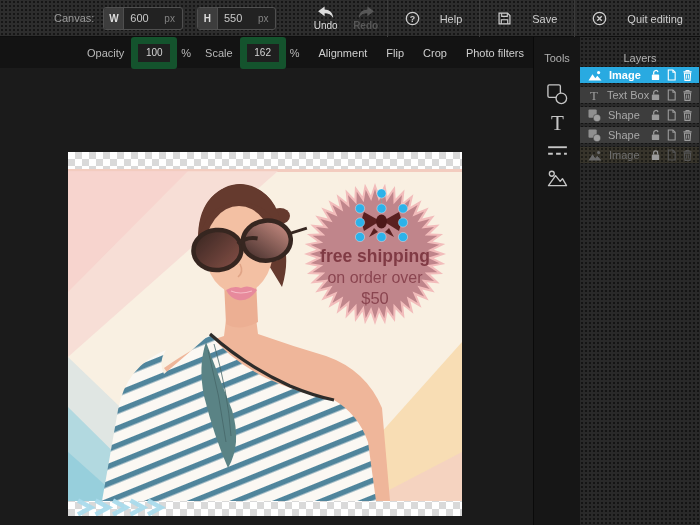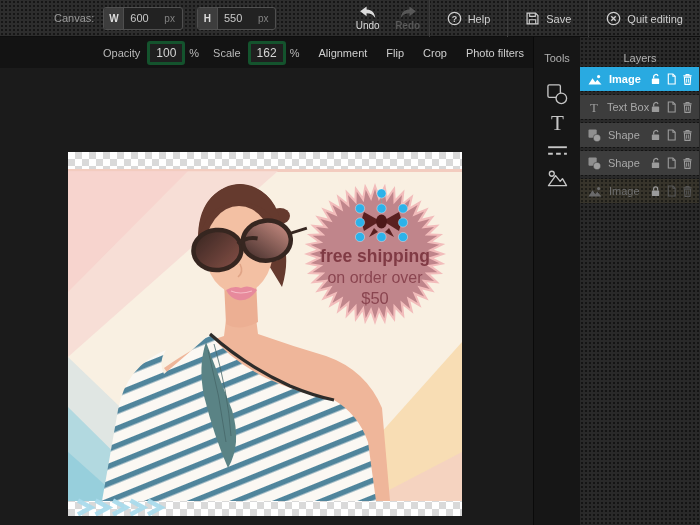--- a/index.html
+++ b/index.html
@@ -16,41 +16,41 @@
   .dim-key{width:19px;background:#3d3d3d;color:#dedede;font-size:10px;font-weight:bold;
            display:flex;align-items:center;justify-content:center;border-right:1px solid #4f4f4f;}
   .dim-input{width:32px;background:transparent;border:none;outline:none;color:#c9c9c9;font-size:11px;padding:0 0 0 6px;font-family:"Liberation Sans",sans-serif;}
   .dim-unit{color:#828282;font-size:10px;display:flex;align-items:center;padding:0 7px 0 2px;}
   .tb-right{position:absolute;right:0;top:0;height:37px;display:flex;align-items:center;}
   .ur-btn{display:flex;flex-direction:column;align-items:center;justify-content:center;width:32px;cursor:pointer;}
   .ur-btn .lbl{font-size:10px;margin-top:1px;}
   .undo{color:#dcdcdc;margin-right:8px;}
   .redo{color:#575757;margin-right:5px;font-weight:bold;}
   .tb-sep{width:1px;height:37px;background:#3a3a3a;}
-  .tb-btn{display:flex;align-items:center;gap:6px;color:#cfcfcf;font-size:11px;padding:0 17px;height:100%;cursor:pointer;}
+  .tb-btn{display:flex;align-items:center;gap:20px;color:#cfcfcf;font-size:11px;padding:0 17px;height:100%;cursor:pointer;}
   .tb-btn svg{display:block;}
   
   .propbar{position:absolute;left:0;top:37px;width:533px;height:31px;background:#131313;
            display:flex;align-items:center;justify-content:flex-end;box-sizing:border-box;padding-right:9px;}
   .pb-label{font-size:11px;color:#b9b9b9;}
-  .pb-input{width:32px;height:18px;background:#1f1f1f;border:3px solid #14532d;border-radius:3px;
-            color:#d6d6d6;font-size:12px;text-align:center;margin-left:7px;outline:none;font-family:"Liberation Sans",sans-serif;padding:0;}
+  .pb-input{width:32px;height:18px;background:#1f1f1f;border:7px solid #14532d;border-radius:3px;
+            color:#d6d6d6;font-size:10px;text-align:center;margin-left:7px;outline:none;font-family:"Liberation Sans",sans-serif;padding:0;}
   .pb-unit{font-size:11px;color:#b9b9b9;margin-left:4px;}
   .pb-gap{margin-left:14px;}
   .pb-btn{font-size:11px;color:#cfcfcf;margin-left:19px;cursor:pointer;}
   
   .tools-col{position:absolute;left:533px;top:37px;width:47px;height:488px;background:#161616;border-left:1px solid #0a0a0a;box-sizing:border-box;}
   .tools-header{font-size:11px;color:#b0b0b0;text-align:center;padding-top:15px;}
   .tool-list{margin-top:16px;display:flex;flex-direction:column;align-items:center;}
   .tool-btn{width:46px;height:28px;display:flex;align-items:center;justify-content:center;color:#c6c6c6;cursor:pointer;}
   
   .layers-panel{position:absolute;left:580px;top:37px;width:120px;height:488px;
                 background-color:#292929;background-image:radial-gradient(rgba(0,0,0,.5) 1px,transparent 1.3px);background-size:4px 4px;}
   .layers-header{font-size:11px;color:#b0b0b0;text-align:center;padding-top:15px;height:30px;box-sizing:border-box;}
-  .layer-row{height:24px;margin:0 1px 4px 0;background:#3d3d3d;display:flex;align-items:center;
+  .layer-row{height:16px;margin:0 1px 4px 0;background:#3d3d3d;display:flex;align-items:center;
              padding:0 6px 0 8px;box-sizing:border-box;cursor:pointer;}
   .layer-row .licon{color:#9e9e9e;display:flex;align-items:center;}
   .layer-row .lname{flex:1;font-size:11px;color:#a8a8a8;margin-left:7px;white-space:nowrap;overflow:hidden;}
   .layer-row .acts{display:flex;align-items:center;gap:5px;color:#9b9b9b;}
   .layer-row .acts svg{display:block;cursor:pointer;}
   .layer-row.selected{background:#29aae1;}
   .layer-row.selected .licon,.layer-row.selected .acts{color:#fff;}
   .layer-row.selected .lname{color:#fff;font-weight:bold;}
   .layer-row.locked{background-color:#37342b;background-image:radial-gradient(rgba(0,0,0,.45) 1px,transparent 1.3px);background-size:4px 4px;}
   .layer-row.locked .lname{color:#6e6e6e;}

